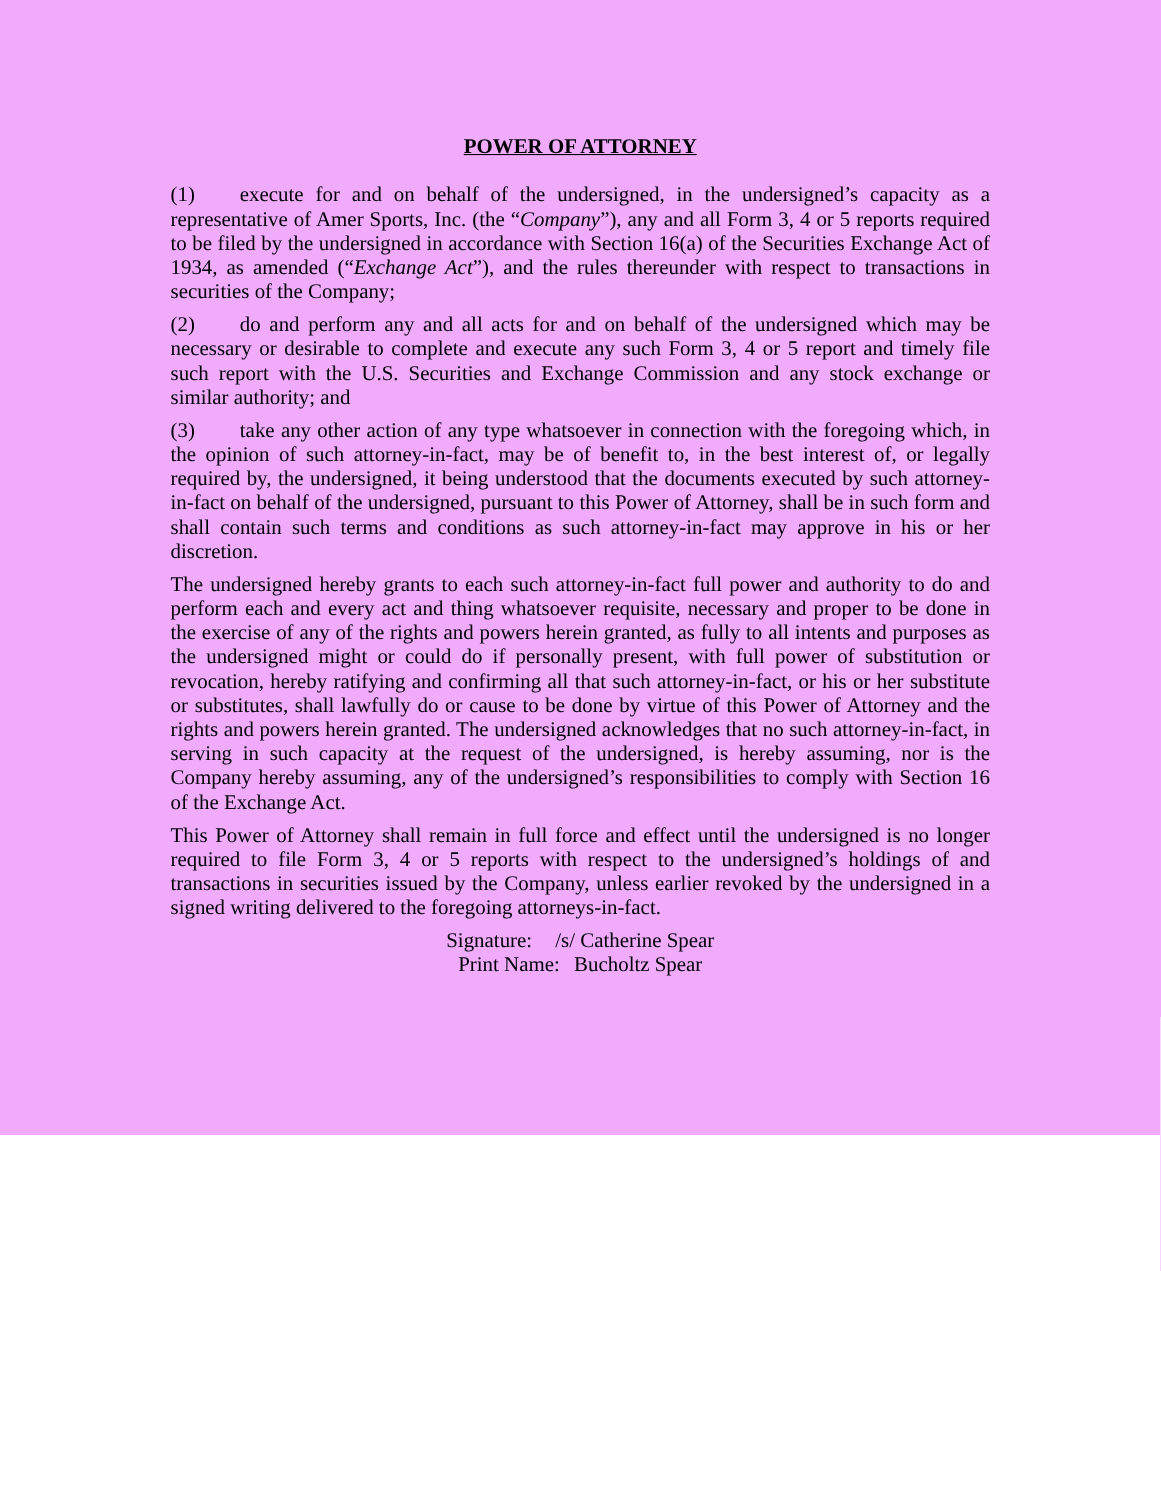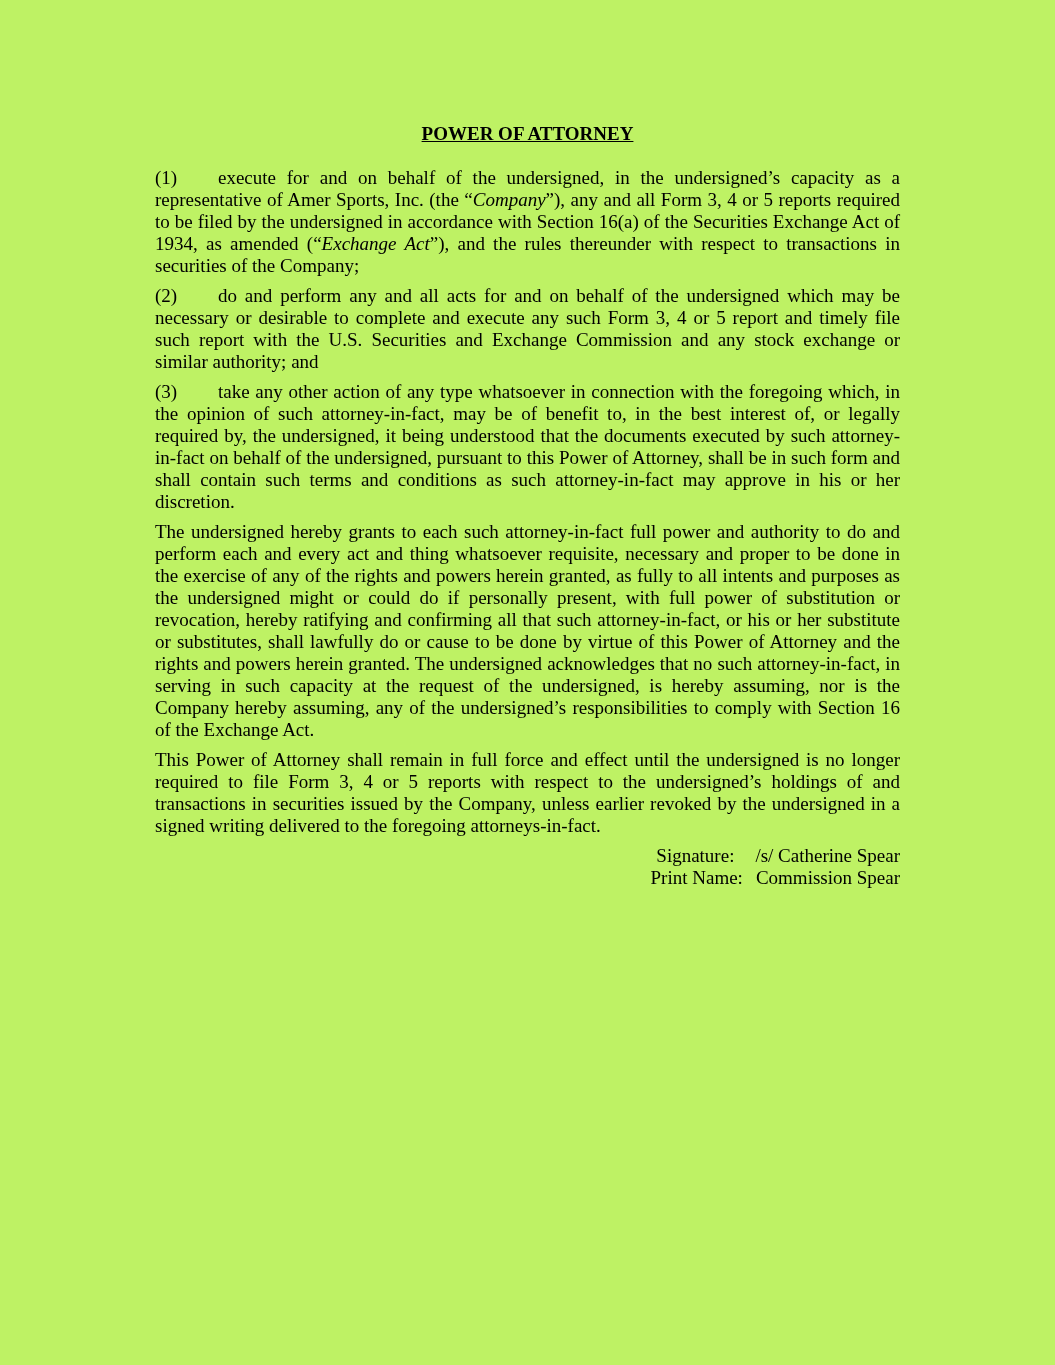--- a/index.html
+++ b/index.html
@@ -3,24 +3,24 @@
 <meta charset="utf-8">
 <style>
   html, body {
     margin: 0;
     padding: 0;
     background: #ffffff;
   }
   .page {
     position: relative;
     width: 1055px;
-    height: 1365px;
+    height: 1032px;
     box-sizing: border-box;
     padding: 123px 155px 0 155px;
-    background: #bef264;
+    background: #f0abfc;
     color: #000000;
     font-family: "Liberation Serif", "DejaVu Serif", serif;
     font-size: 19px;
     line-height: 22px;
     overflow: hidden;
   }
   .doc-title {
     margin: 0 0 22px 0;
     text-align: center;
     font-size: 19px;
@@ -45,21 +45,21 @@
   }
   .witness {
     margin-bottom: 66px;
   }
   sup {
     font-size: 0.62em;
     vertical-align: super;
     line-height: 0;
   }
   .sig-block {
-    text-align: right;
+    text-align: center;
   }
   .sig-row {
     line-height: 22px;
   }
   .sig-val-1 { padding-left: 21px; }
   .sig-val-2 { padding-left: 13px; }
 </style>
 </head>
 <body>
 
@@ -74,16 +74,16 @@
 
   <p><span class="item-number">(3)</span><span>take any other action of any type whatsoever in connection with the foregoing which, in the opinion of such attorney-in-fact, may be of benefit to, in the best interest of, or legally required by, the undersigned, it being understood that the documents executed by such attorney-in-fact on behalf of the undersigned, pursuant to this Power of Attorney, shall be in such form and shall contain such terms and conditions as such attorney-in-fact may approve in his or her discretion.</span></p>
 
   <p>The undersigned hereby grants to each such attorney-in-fact full power and authority to do and perform each and every act and thing whatsoever requisite, necessary and proper to be done in the exercise of any of the rights and powers herein granted, as fully to all intents and purposes as the undersigned might or could do if personally present, with full power of substitution or revocation, hereby ratifying and confirming all that such attorney-in-fact, or his or her substitute or substitutes, shall lawfully do or cause to be done by virtue of this Power of Attorney and the rights and powers herein granted.  The undersigned acknowledges that no such attorney-in-fact, in serving in such capacity at the request of the undersigned, is hereby assuming, nor is the Company hereby assuming, any of the undersigned’s responsibilities to comply with Section 16 of the Exchange Act.</p>
 
   <p>This Power of Attorney shall remain in full force and effect until the undersigned is no longer required to file Form 3, 4 or 5 reports with respect to the undersigned’s holdings of and transactions in securities issued by the Company, unless earlier revoked by the undersigned in a signed writing delivered to the foregoing attorneys-in-fact.</p>
 
 
   <div class="sig-block">
     <div class="sig-row"><span>Signature:</span><span class="sig-val-1">/s/ Catherine Spear</span></div>
-    <div class="sig-row"><span>Print Name:</span><span class="sig-val-2">Commission Spear</span></div>
+    <div class="sig-row"><span>Print Name:</span><span class="sig-val-2">Bucholtz Spear</span></div>
   </div>
 
 </div>
 
 </body></html>

